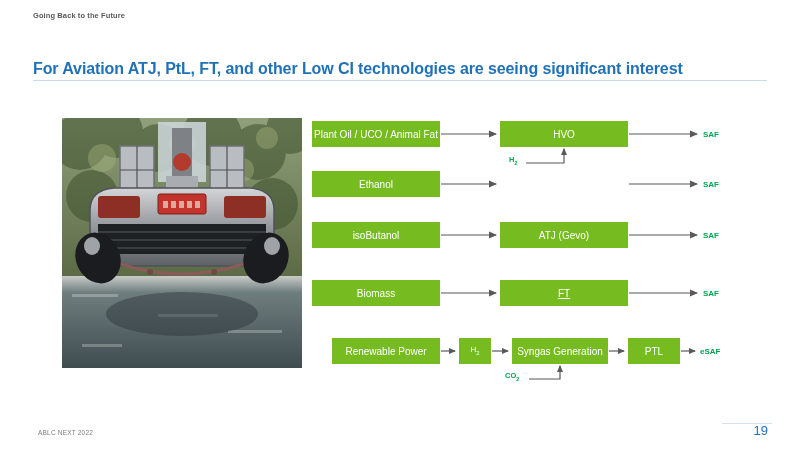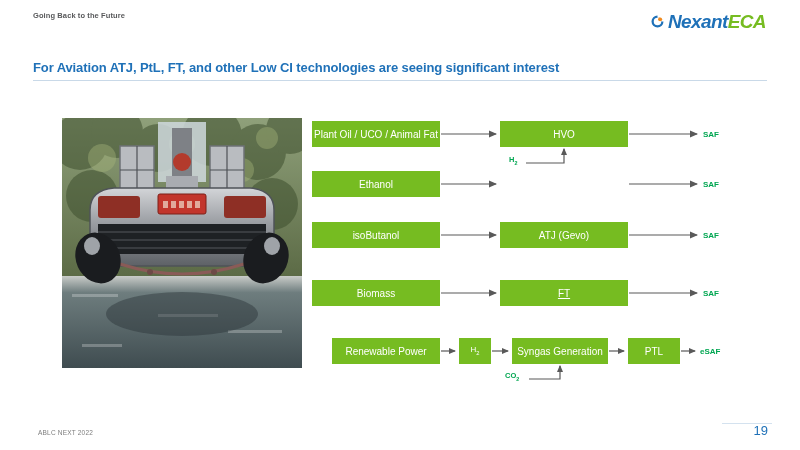--- a/index.html
+++ b/index.html
@@ -51,21 +51,21 @@
     line-height: 1;
   }
   .logo-nexant { color: #1f71b8; }
   .logo-eca { color: #76bc21; }
 
   
   .title {
     position: absolute;
     left: 33px;
     top: 60px;
-    font-size: 13px;
+    font-size: 16px;
     font-weight: bold;
     color: #1f71b8;
     letter-spacing: -0.1px;
     white-space: nowrap;
   }
   .title-rule {
     position: absolute;
     left: 33px;
     top: 80px;
     width: 734px;
@@ -167,29 +167,20 @@
   }
   sub { font-size: 72%; }
 </style>
 </head>
 <body>
 
 <div class="slide">
 
   <div class="header-eyebrow">Going Back to the Future</div>
 
-  <div class="logo">
-    <svg class="logo-mark" viewBox="0 0 40 40">
-      <path d="M20 4 A16 16 0 1 0 20 36 A16 16 0 1 0 20 4 Z M20 10 A10 10 0 1 1 20 30 A10 10 0 1 1 20 10 Z" fill="#1f71b8"></path>
-      <path d="M20 10 A10 10 0 0 1 30 20 L38 20 A18 18 0 0 0 20 2 Z" fill="#ffffff"></path>
-      <circle cx="27" cy="14" r="5.5" fill="#f08a1e"></circle>
-      <path d="M27 8.5 A5.5 5.5 0 0 1 32.5 14 L38 14 A11 11 0 0 0 27 3 Z" fill="#ffffff"></path>
-    </svg>
-    <span class="logo-text"><span class="logo-nexant">Nexant</span><span class="logo-eca">ECA</span></span>
-  </div>
 
   <div class="title">For Aviation ATJ, PtL, FT, and other Low CI technologies are seeing significant interest</div>
   <div class="title-rule"></div>
 
   <div class="photo">
     <svg width="240" height="250" viewBox="0 0 240 250">
       <defs>
         <linearGradient id="sky" x1="0" y1="0" x2="0" y2="1">
           <stop offset="0%" stop-color="#8fa07a"></stop>
           <stop offset="100%" stop-color="#5c6b46"></stop>

